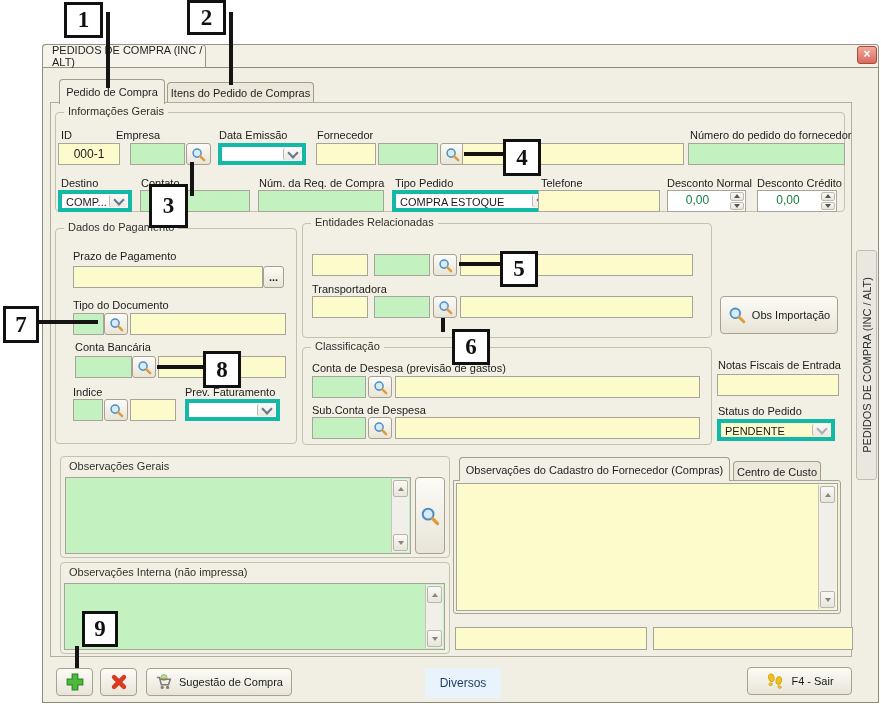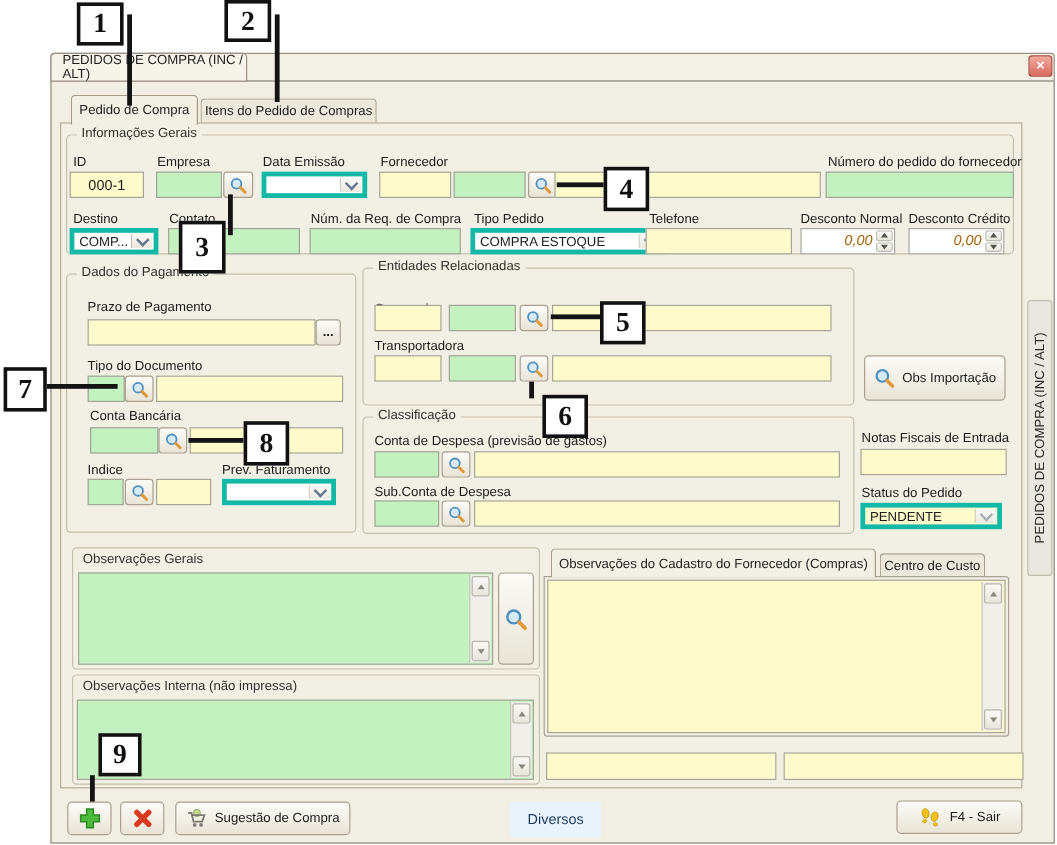--- a/index.html
+++ b/index.html
@@ -47,21 +47,21 @@
   .combo{position:absolute;box-sizing:border-box;border:4px solid #14b8a6;background:#fff;height:22px;
          font-size:11px;color:#1b1b1b;display:flex;align-items:flex-end;padding-left:4px;}
   .combo .arrow{position:absolute;right:1px;top:1px;bottom:1px;width:17px;
                 background:linear-gradient(#FBFAF7,#ECE9E0);border-left:1px solid #BDBAB0;border-radius:2px;
                 display:flex;align-items:center;justify-content:center;}
   .chev{width:6px;height:6px;border-right:2px solid #63758C;border-bottom:2px solid #63758C;
         transform:rotate(45deg);margin-top:-3px;}
   .chev.dim{border-color:#A9AFB6;}
   
   .spinwrap{position:absolute;box-sizing:border-box;border:1px solid #A7A49C;background:#fff;height:22px;display:flex;}
-  .spinwrap .val{flex:1;font-size:12px;color:#a16207;text-align:right;padding:2px 3px 0 0;font-style:italic;}
+  .spinwrap .val{flex:1;font-size:12px;color:#15803d;text-align:center;padding:2px 3px 0 0;}
   .spins{width:15px;display:flex;flex-direction:column;}
   .sp{flex:1;margin:1px 1px 0 0;border:1px solid #BDBAB0;border-radius:2px;
       background:linear-gradient(#FAF9F6,#E8E5DC);display:flex;align-items:center;justify-content:center;}
   .sp:last-child{margin:1px 1px 1px 0;}
   .tri-up{width:0;height:0;border-left:3px solid transparent;border-right:3px solid transparent;border-bottom:4px solid #55554f;}
   .tri-dn{width:0;height:0;border-left:3px solid transparent;border-right:3px solid transparent;border-top:4px solid #55554f;}
   
   .scroll{position:absolute;top:1px;bottom:1px;right:1px;width:17px;background:#F1EFEA;
           border-left:1px solid #C8C4B8;display:flex;flex-direction:column;justify-content:space-between;}
   .sarw{height:15px;margin:1px;border:1px solid #B9B5AA;border-radius:2px;
@@ -95,21 +95,21 @@
   </div>
   <div class="tab inactive" style="left:167px;top:82px;width:147px;height:21px;">
     <span>Itens do Pedido de Compras</span>
   </div>
   <div class="panel"></div>
 
   <div class="group" style="left:55px;top:112px;width:790px;height:100px;text-align:right;">
     <span class="gtitle">Informações Gerais</span>
   </div>
   <span class="lbl" style="left:61px;top:129px;">ID</span>
-  <span class="lbl" style="left:131px;top:129px;">Empresa</span>
+  <span class="lbl" style="left:116px;top:129px;">Empresa</span>
   <span class="lbl" style="left:219px;top:129px;">Data Emissão</span>
   <span class="lbl" style="left:317px;top:129px;">Fornecedor</span>
   <span class="lbl" style="left:690px;top:129px;">Número do pedido do fornecedor</span>
 
   <input class="fld yellow center" style="left: 58px; top: 143px; width: 62px;" readonly="" value="000-1">
   <input class="fld green" style="left: 130px; top: 143px; width: 55px;" readonly="">
   <div class="btn sbtn" style="left:186px;top:143px;width:25px;height:22px;">
     <span>
         <svg width="15" height="15" viewBox="0 0 16 16">
           <circle cx="6.5" cy="6.5" r="4.3" fill="#D6EAF8" stroke="#4E8FC0" stroke-width="1.6"></circle>

